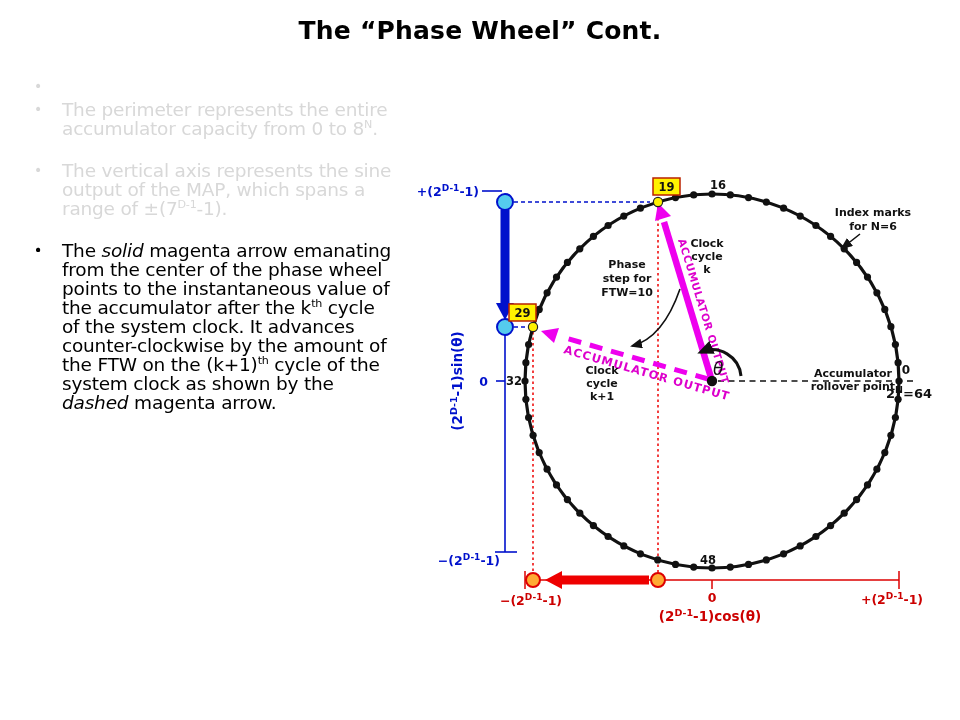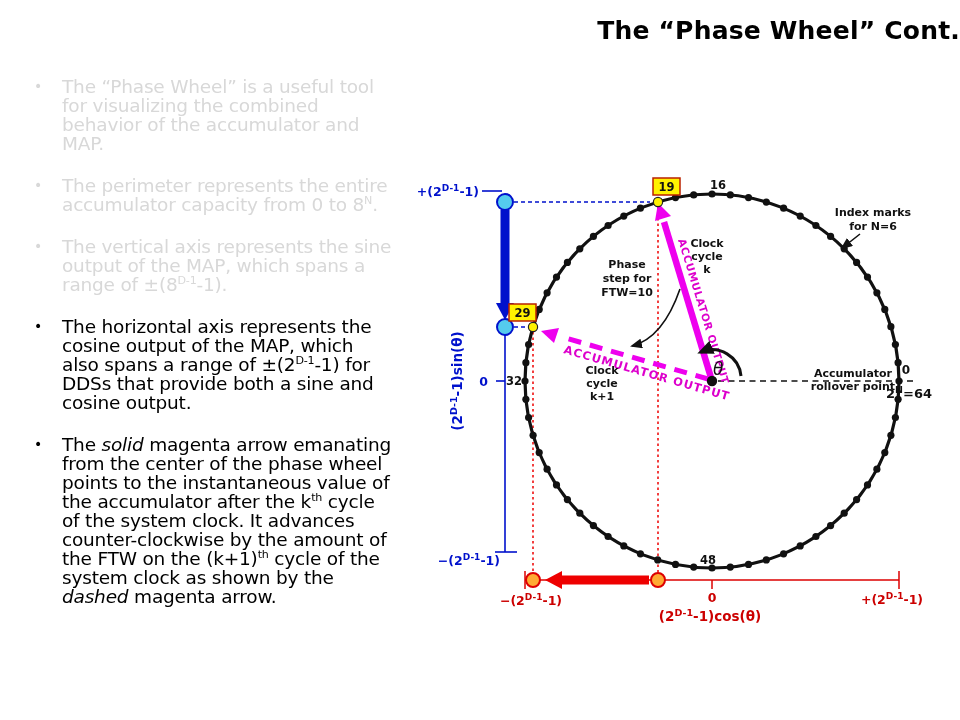--- a/index.html
+++ b/index.html
@@ -1,44 +1,44 @@
 <!DOCTYPE html>
 <html><head>
 <meta charset="utf-8">
 <style>
   html,body{margin:0;padding:0;}
   body{
     width:960px;height:720px;background:#ffffff;position:relative;overflow:hidden;
     font-family:"DejaVu Sans","Liberation Sans",sans-serif;color:#000;
   }
   .title{
-    position:absolute;top:16px;left:0;width:100%;text-align:right;
+    position:absolute;top:16px;left:0;width:100%;text-align:center;
     font-size:25px;font-weight:bold;letter-spacing:.2px;
   }
   .bullets{position:absolute;left:33px;top:77px;width:362px;}
   .bullet{
     position:relative;padding-left:29px;margin-bottom:23px;
     font-size:18.5px;line-height:19px;letter-spacing:-.2px;color:#000;
   }
   .bullet .mk{position:absolute;left:1px;top:0;font-size:14px;}
   .bullet.muted{color:#d8d8d8;}
   .bullet sup{font-size:.6em;vertical-align:super;line-height:0;}
   svg text{font-family:"DejaVu Sans","Liberation Sans",sans-serif;}
   .dlabel{font-weight:bold;fill:#111;}
 </style>
 </head>
 <body>
 
 <div class="title">The “Phase Wheel” Cont.</div>
 
 <div class="bullets">
-    <div class="bullet muted"><span class="mk">•</span><span><span>The “Phase Wheel” is a useful tool for visualizing the combined behavior of the accumulator and MAP.</span></span></div>
+    <div class="bullet muted"><span class="mk">•</span></div>
     <div class="bullet muted"><span class="mk">•</span><span><span>The perimeter represents the entire accumulator capacity from 0 to 8</span><sup>N</sup><span>.</span></span></div>
-    <div class="bullet muted"><span class="mk">•</span><span><span>The vertical axis represents the sine output of the MAP, which spans a range of ±(8</span><sup>D-1</sup><span>-1).</span></span></div>
-    <div class="bullet"><span class="mk">•</span><span><span>The horizontal axis represents the cosine output of the MAP, which also spans a range of ±(2</span><sup>D-1</sup><span>-1) for DDSs that provide both a sine and cosine output.</span></span></div>
+    <div class="bullet muted"><span class="mk">•</span><span><span>The vertical axis represents the sine output of the MAP, which spans a range of ±(7</span><sup>D-1</sup><span>-1).</span></span></div>
+    <div class="bullet"><span class="mk">•</span></div>
     <div class="bullet"><span class="mk">•</span><span><span>The </span><i>solid</i><span> magenta arrow emanating from the center of the phase wheel points to the instantaneous value of the accumulator after the k</span><sup>th</sup><span> cycle of the system clock. It advances counter-clockwise by the amount of the FTW on the (k+1)</span><sup>th</sup><span> cycle of the system clock as shown by the </span><i>dashed</i><span> magenta arrow.</span></span></div>
   </div>
 
 <svg width="960" height="720" viewBox="0 0 960 720" style="position:absolute;left:0;top:0;">
   <defs>
     <marker id="mThin" markerUnits="userSpaceOnUse" markerWidth="12" markerHeight="10" refX="10" refY="5" orient="auto">
       <path d="M0,0 L12,5 L0,10 Z" fill="#111"></path>
     </marker>
     <marker id="mArc" markerUnits="userSpaceOnUse" markerWidth="16" markerHeight="14" refX="12" refY="7" orient="auto">
       <path d="M0,0 L16,7 L0,14 Z" fill="#111"></path>

